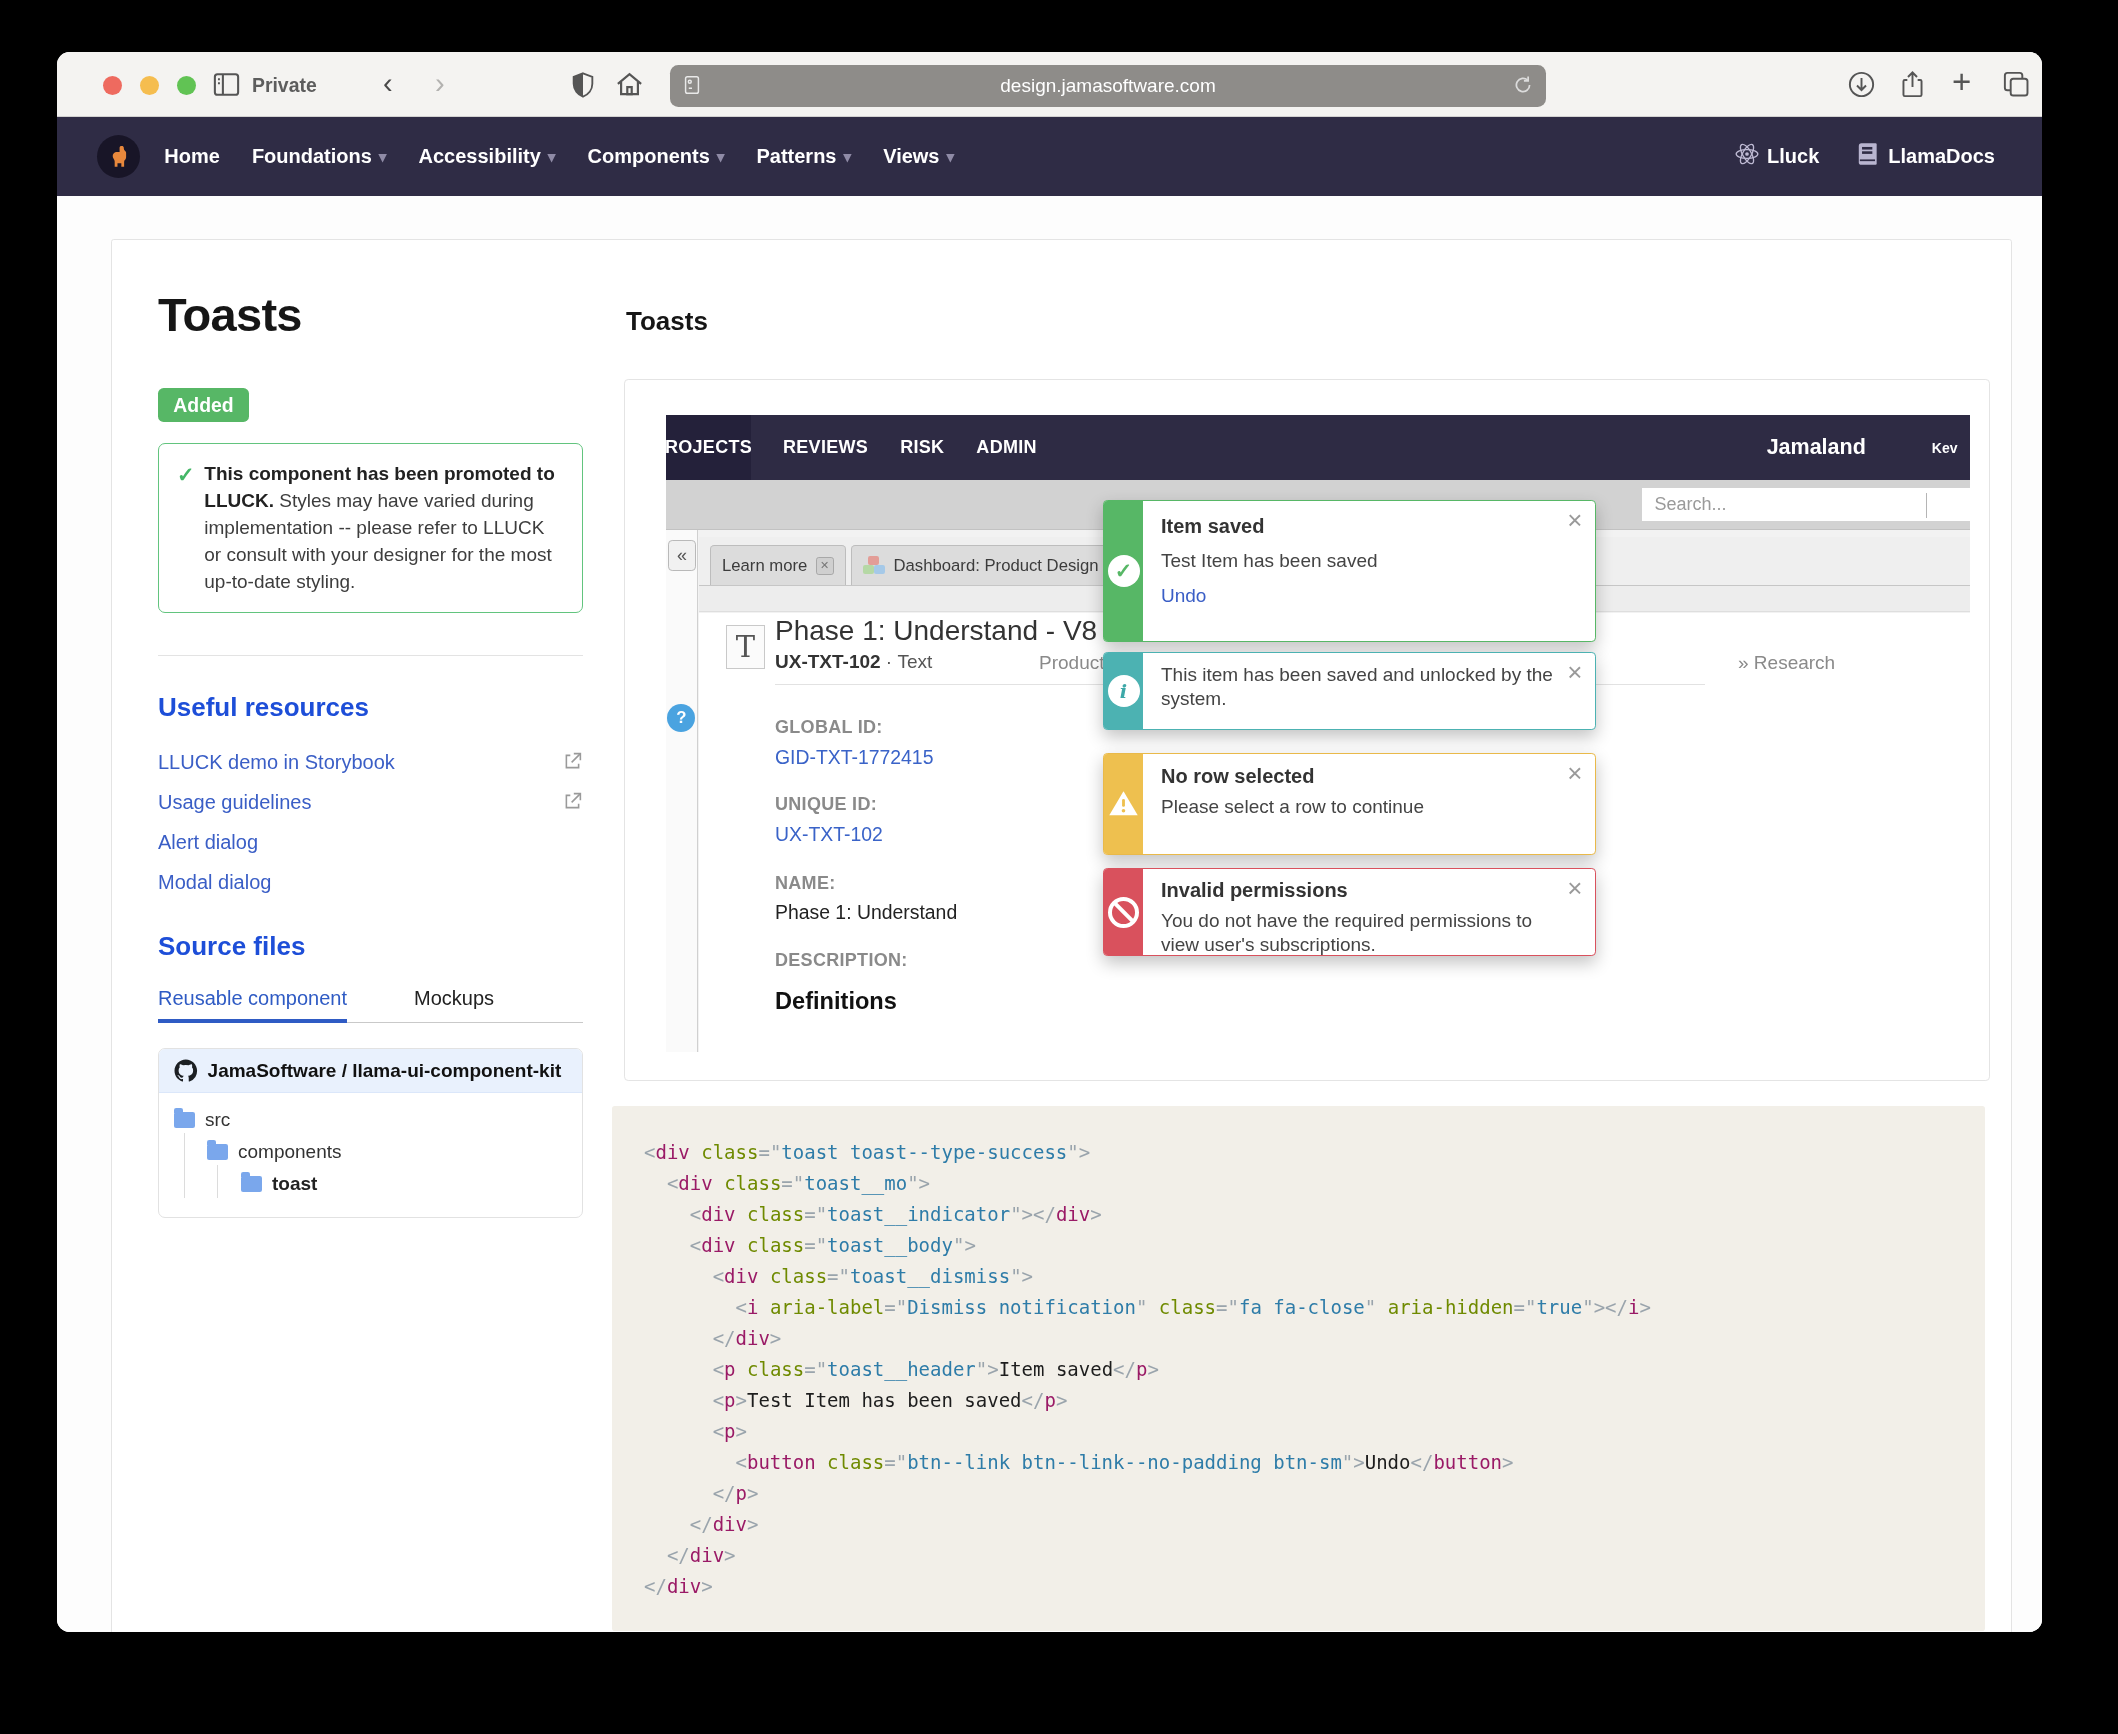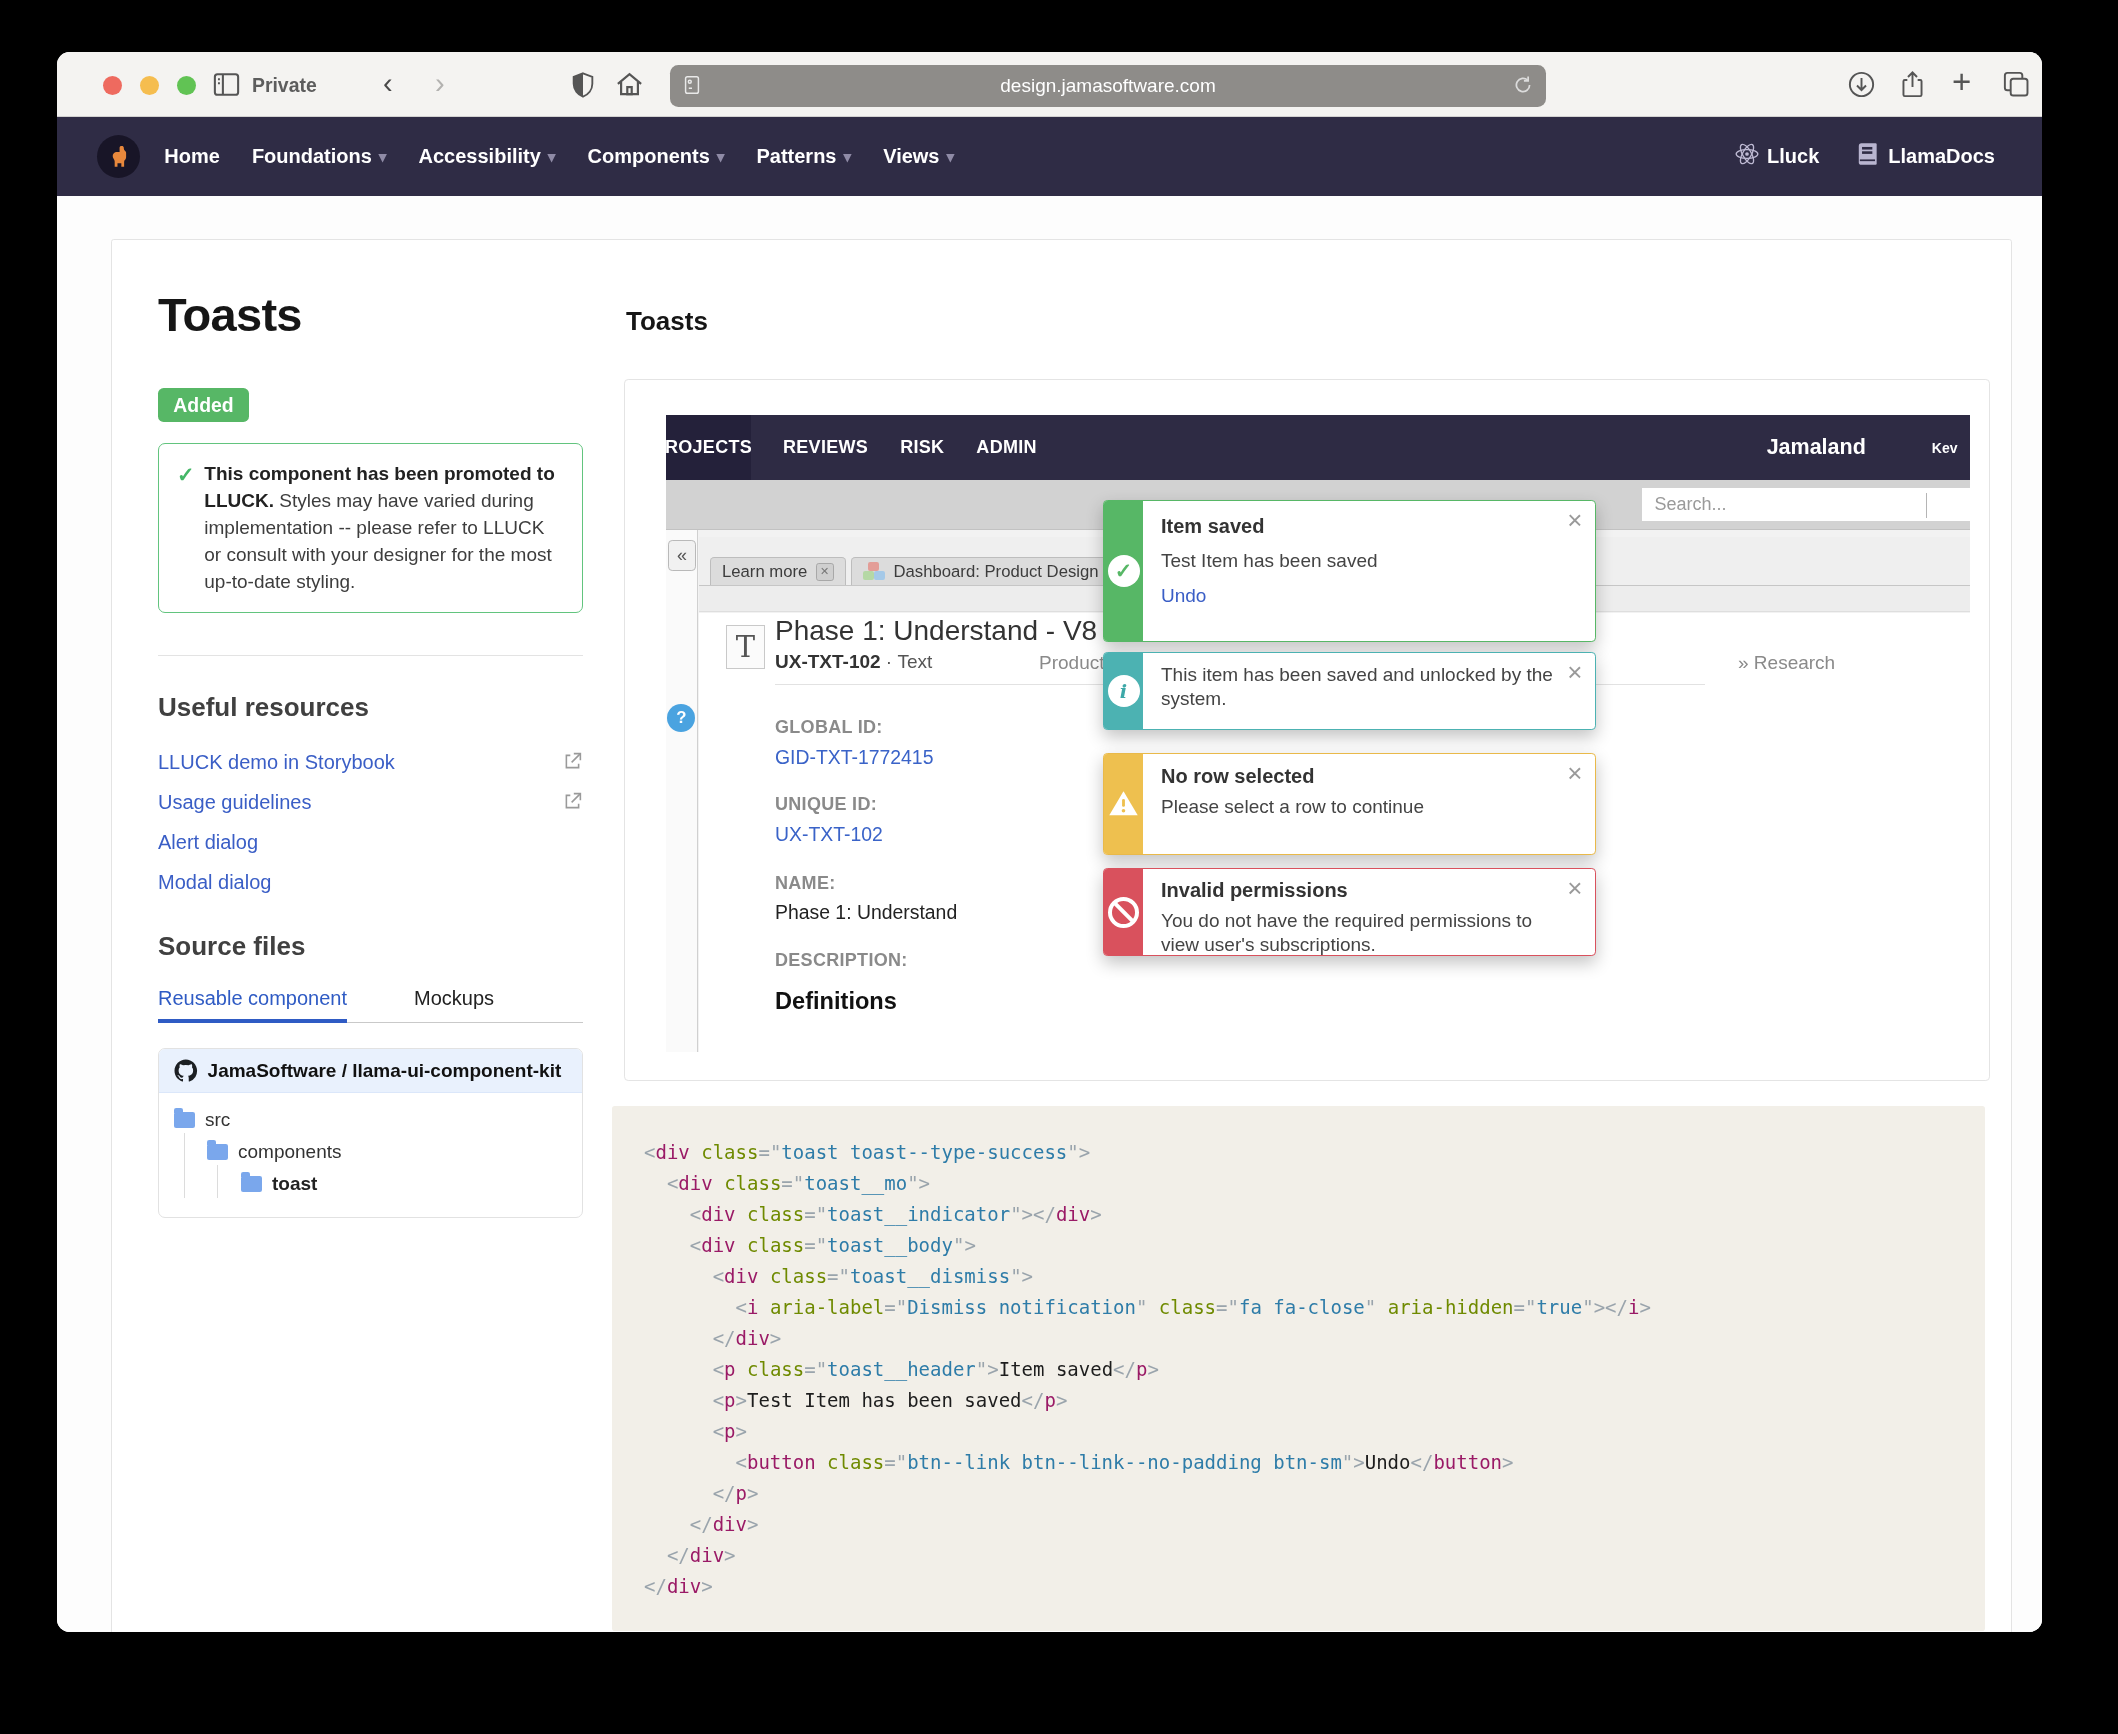--- a/index.html
+++ b/index.html
@@ -39,21 +39,21 @@
 
   
   .left-col { position:absolute; left:46px; top:47px; width:425px; }
   .h1 { font-size:47px; font-weight:800; color:#161616; letter-spacing:-0.7px; }
   .badge { display:inline-block; margin-top:46px; background:#57b766; color:#fff; font-size:19.4px; font-weight:600; padding:5.6px 15.3px; border-radius:5.6px; }
   .callout { margin-top:21px; border:1.4px solid #62c47e; border-radius:7px; padding:16.7px 18px; display:flex; gap:9.7px; }
   .callout .check { color:#44b767; font-size:21px; font-weight:700; line-height:1.3; }
   .callout .txt { font-size:19px; line-height:1.42; color:#3d3d3d; }
   .callout .txt b { color:#222; }
   .divider { margin-top:42px; border-top:1.4px solid #e3e3e3; }
-  .h2 { font-size:26px; font-weight:700; color:#404040; }
+  .h2 { font-size:26px; font-weight:700; color:#1d4ed8; }
   .left-col .h2.resources { margin-top:36px; }
   .res-list { margin-top:19.4px; }
   .res-row { display:flex; align-items:center; justify-content:space-between; height:40px; }
   .res-link { color:#3a5ec6; font-size:20px; text-decoration:none; cursor:pointer; }
   .ext-ic { width:21px; height:21px; }
   .left-col .h2.source { margin-top:28px; }
   .src-tabs { margin-top:25px; display:flex; border-bottom:1.4px solid #c9c9c9;gap:36px; }
   .src-tab { font-size:20px; padding-bottom:9.7px; margin-right:31px; cursor:pointer; color:#222; }
   .src-tab.active { color:#2f5bc4; border-bottom:4.2px solid #2f5bc4; margin-bottom:-1.4px; }
   .repo-card { margin-top:25px; border:1.4px solid #e2e2e2; border-radius:7px; overflow:hidden; }
@@ -84,21 +84,21 @@
   .search-input { position:absolute; right:0; top:8.3px; width:328px; height:33px; background:#fff; border:none; font-size:18px; color:#555; padding-left:12.5px; font-family:"Liberation Sans",sans-serif; }
   .search-input::placeholder { color:#9a9a9a; }
   .search-div { position:absolute; right:43px; top:12.5px; width:1.4px; height:25px; background:#b5b5b5; }
 
   .app-body { position:absolute; left:0; top:115px; width:100%; height:523px; background:#f2f2f2; }
   .rail { position:absolute; left:0; top:0; bottom:0; width:32px; background:#fafafa; border-right:1.4px solid #d0d0d0; }
   .collapse-btn { position:absolute; left:2.1px; top:9.7px; width:28px; height:31px; border:1.4px solid #b9b9b9; border-radius:4.2px; background:#f1f1f1; color:#555; font-size:18px; display:flex; align-items:center; justify-content:center; cursor:pointer; }
   .help-dot { position:absolute; left:1.4px; top:174px; width:28px; height:28px; border-radius:50%; background:#4aa3e0; color:#fff; font-size:16.7px; font-weight:700; display:flex; align-items:center; justify-content:center; cursor:pointer; }
 
   .tab-strip { position:absolute; left:33px; top:7px; right:0; height:49px; background:#efefef; border-bottom:1.4px solid #c6c6c6; display:flex; align-items:flex-end; padding-left:11px; gap:5.6px; }
-  .doc-tab { background:#dcdcdc; border:1.4px solid #bdbdbd; border-bottom:none; border-radius:4.2px 4.2px 0 0; height:28px; padding:0 11px; display:flex; align-items:center; gap:8.3px; font-size:16.7px; color:#3c3c3c; cursor:pointer; }
+  .doc-tab { background:#dcdcdc; border:1.4px solid #bdbdbd; border-bottom:none; border-radius:4.2px 4.2px 0 0; height:40px; padding:0 11px; display:flex; align-items:center; gap:8.3px; font-size:16.7px; color:#3c3c3c; cursor:pointer; }
   .tab-close { width:18px; height:18px; background:#cfcfcf; border:0.7px solid #a8a8a8; border-radius:2.8px; color:#777; font-size:11px; display:flex; align-items:center; justify-content:center; cursor:pointer; }
   .dash-ic { position:relative; width:22px; height:19.4px; flex:none; }
   .dash-ic i { position:absolute; border-radius:2.1px; }
   .dash-ic .b1 { left:4.9px; top:0; width:11px; height:9px; background:#e39d97; }
   .dash-ic .b2 { left:0; top:9.7px; width:10.4px; height:9px; background:#b5d8a5; }
   .dash-ic .b3 { left:11px; top:9.7px; width:10.4px; height:9px; background:#a5c9e8; }
 
   .toolbar-band { position:absolute; left:33px; top:56px; right:0; height:26px; background:#ededed; border-bottom:1.4px solid #dedede; }
   .doc-panel { position:absolute; left:33px; top:83px; right:0; bottom:0; background:#fff; }
 

